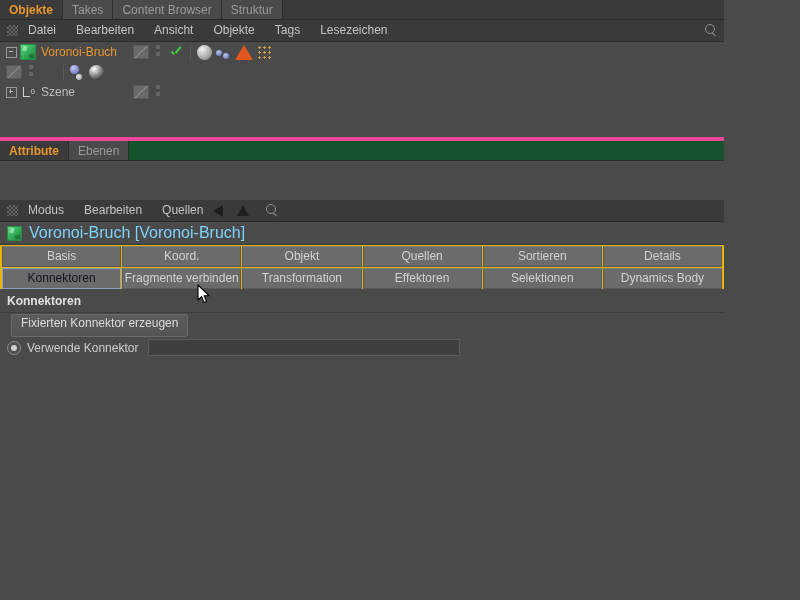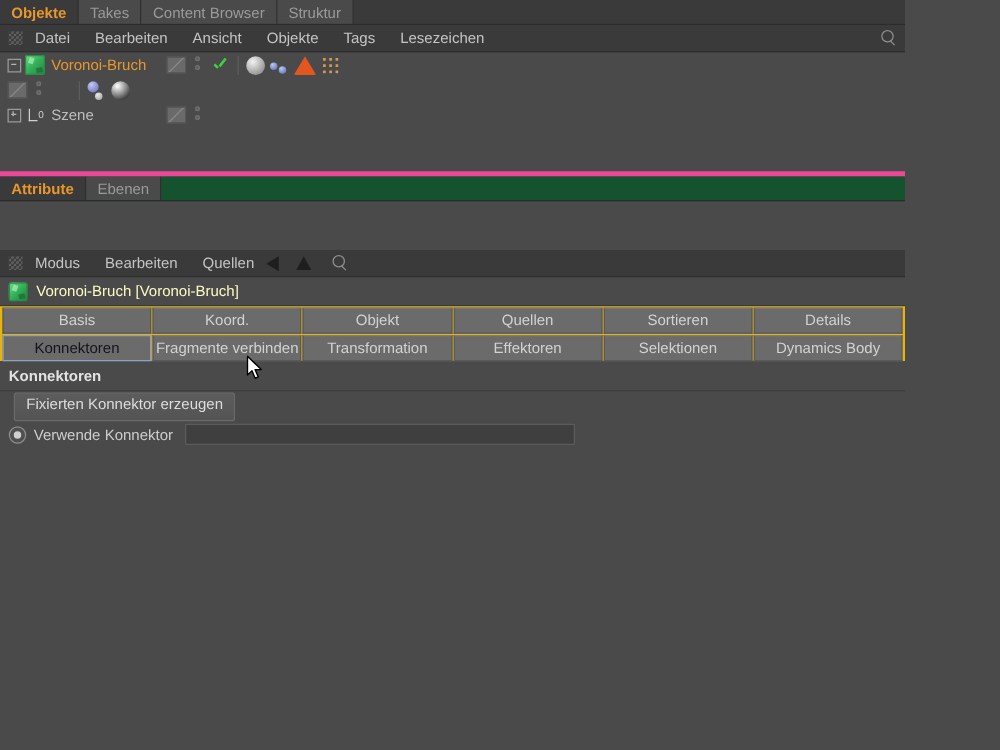--- a/index.html
+++ b/index.html
@@ -270,21 +270,21 @@
   .tri-left { width:0;height:0;border-top:6px solid transparent;border-bottom:6px solid transparent;border-right:10px solid #1e1e1e; }
   .tri-up { width:0;height:0;border-left:6px solid transparent;border-right:6px solid transparent;border-bottom:11px solid #1e1e1e; }
 
   .objtitle {
     display:flex; align-items:center;
     height:22px; padding-left:7px;
     background:#4a4a4a;
     border-bottom:1px solid #3a3a3a;
   }
   .objtitle .ti { width:15px;height:15px;margin-right:7px;position:relative; }
-  .objtitle .tx { color:#fef9c3; font-size:12px; }
+  .objtitle .tx { color:#7dd3fc; font-size:16px; }
 
   
   .tabgrid { background:#eab308; padding: 1px 2px 0 2px; }
   .tabrow { display:flex; }
   .gtab {
     flex:1 1 0;
     height:19px; line-height:19px;
     text-align:center;
     font-size:12px;
     color:#d2d2d2;

